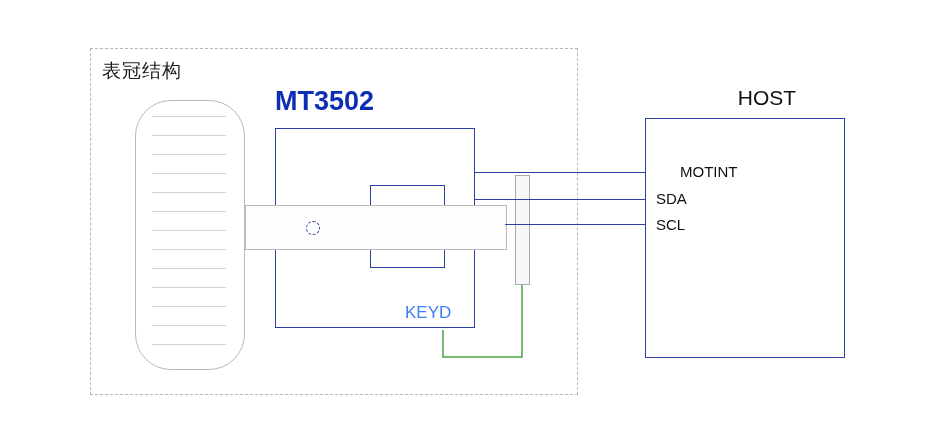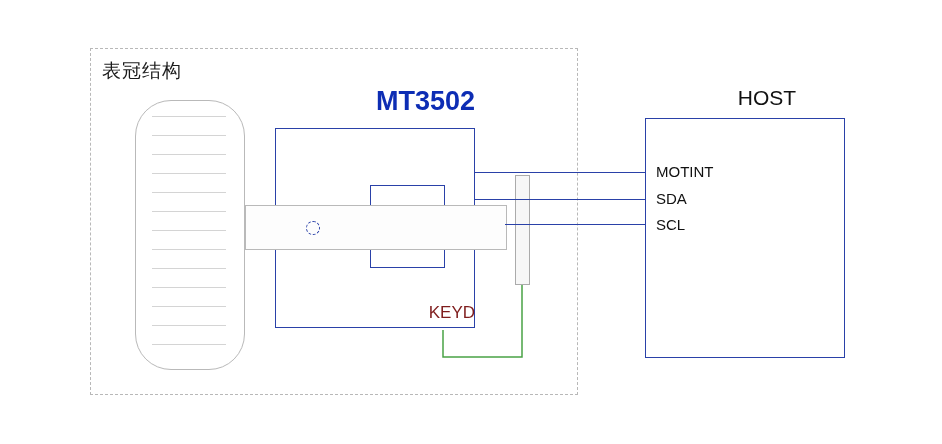--- a/index.html
+++ b/index.html
@@ -33,21 +33,21 @@
     position:absolute;left:16px;right:18px;top:15px;bottom:15px;
     background:repeating-linear-gradient(
       to bottom,
       #d4d4d4 0px,#d4d4d4 1px,
       transparent 1px,transparent 19px);
   }
 
   
   .chip-title{
     left:275px;top:86px;width:200px;
-    text-align:right;font-size:27px;font-weight:bold;
+    text-align:left;font-size:27px;font-weight:bold;
     color:var(--title_blue,#0d2db4);z-index:2;
   }
   .chip-box{
     left:275px;top:128px;width:200px;height:200px;
     border:1.5px solid var(--wire_blue,#2a41a8);
     background:transparent;z-index:0;
   }
   .rotor-rect{
     left:370px;top:185px;width:75px;height:83px;
     border:1.5px solid var(--wire_blue,#2a41a8);
@@ -57,22 +57,22 @@
     left:245px;top:205px;width:262px;height:45px;
     border:1px solid var(--outline_gray,#b9b9b9);
     background:#fdfdfd;z-index:2;
   }
   .axis-marker{
     left:306px;top:221px;width:14px;height:14px;
     border:1.5px dashed var(--wire_blue,#2a41a8);
     border-radius:50%;z-index:3;background:transparent;
   }
   .keyd-label{
-    left:405px;top:303px;width:70px;text-align:right;
-    font-size:17px;color:#7f1d1d;z-index:2;
+    left:405px;top:303px;width:70px;text-align:left;
+    font-size:17px;color:#3b82f6;z-index:2;
   }
 
   
   .connector{
     left:515px;top:175px;width:15px;height:110px;
     border:1px solid #ababab;background:#f7f7f7;z-index:2;
   }
 
   
   .wire{height:0;border-top:1.5px solid var(--wire_blue,#2a41a8);z-index:4;}
@@ -91,21 +91,21 @@
   }
   .host-box{
     left:645px;top:118px;width:200px;height:240px;
     border:1.5px solid var(--wire_blue,#2a41a8);
     background:transparent;
   }
   .pin-label{
     left:656px;width:120px;height:18px;
     font-size:15px;color:#111;line-height:18px;z-index:5;
   }
-  .pin-motint{top:163px;}
+  .pin-motint{top:163px;margin-left:24px;}
   .pin-sda{top:190px;}
   .pin-scl{top:216px;}
 </style>
 </head>
 <body>
 
 <div class="canvas">
 
   <div class="abs group-box"></div>
   <div class="abs group-label">表冠结构</div>

